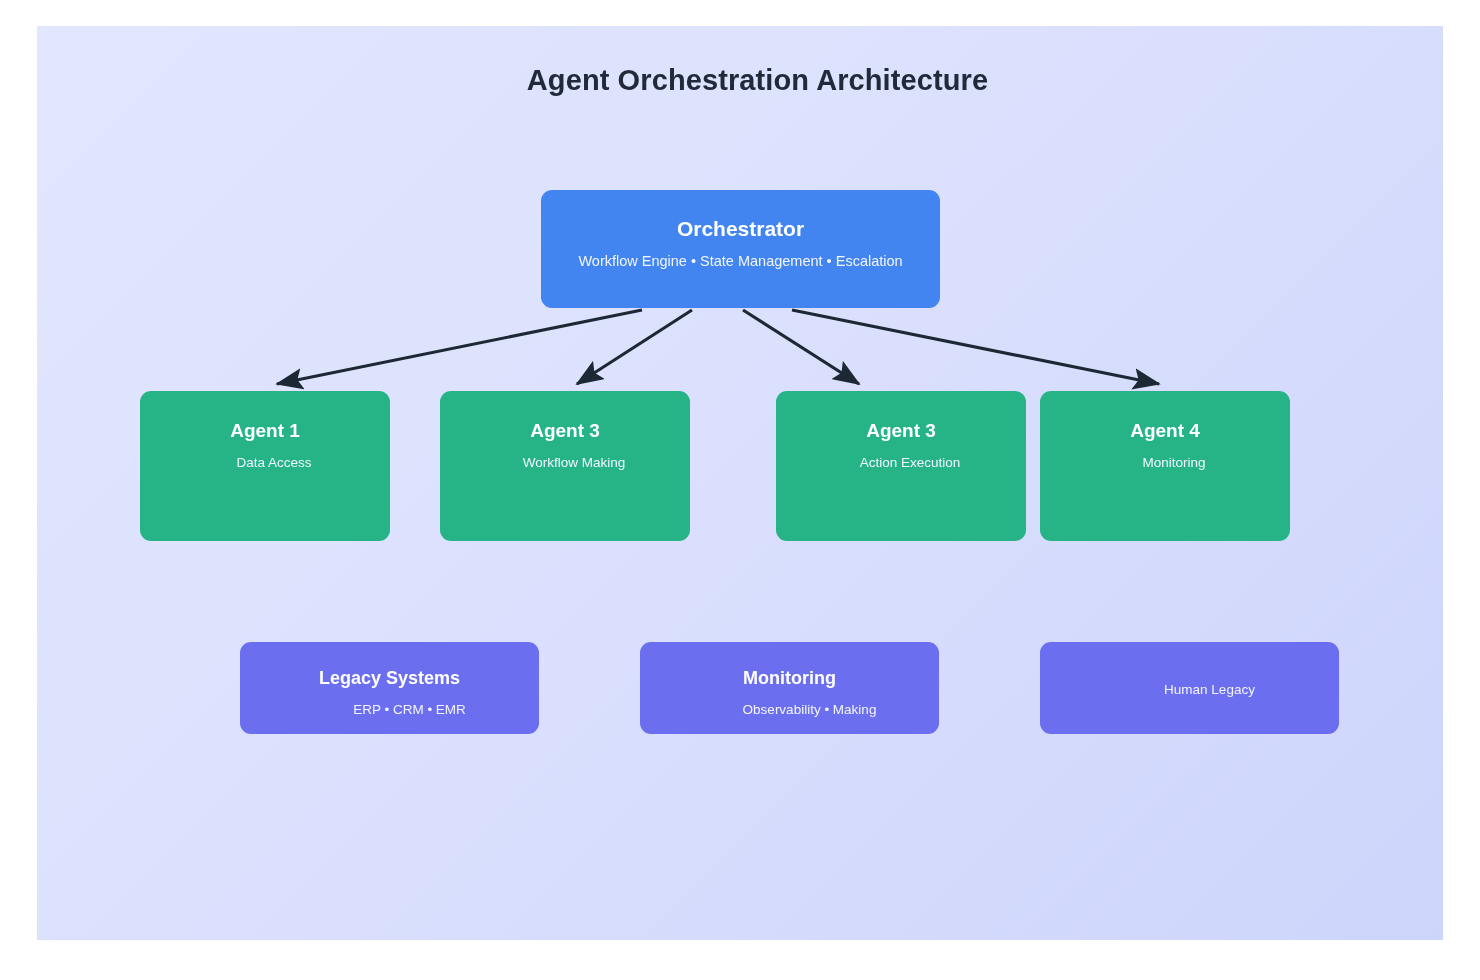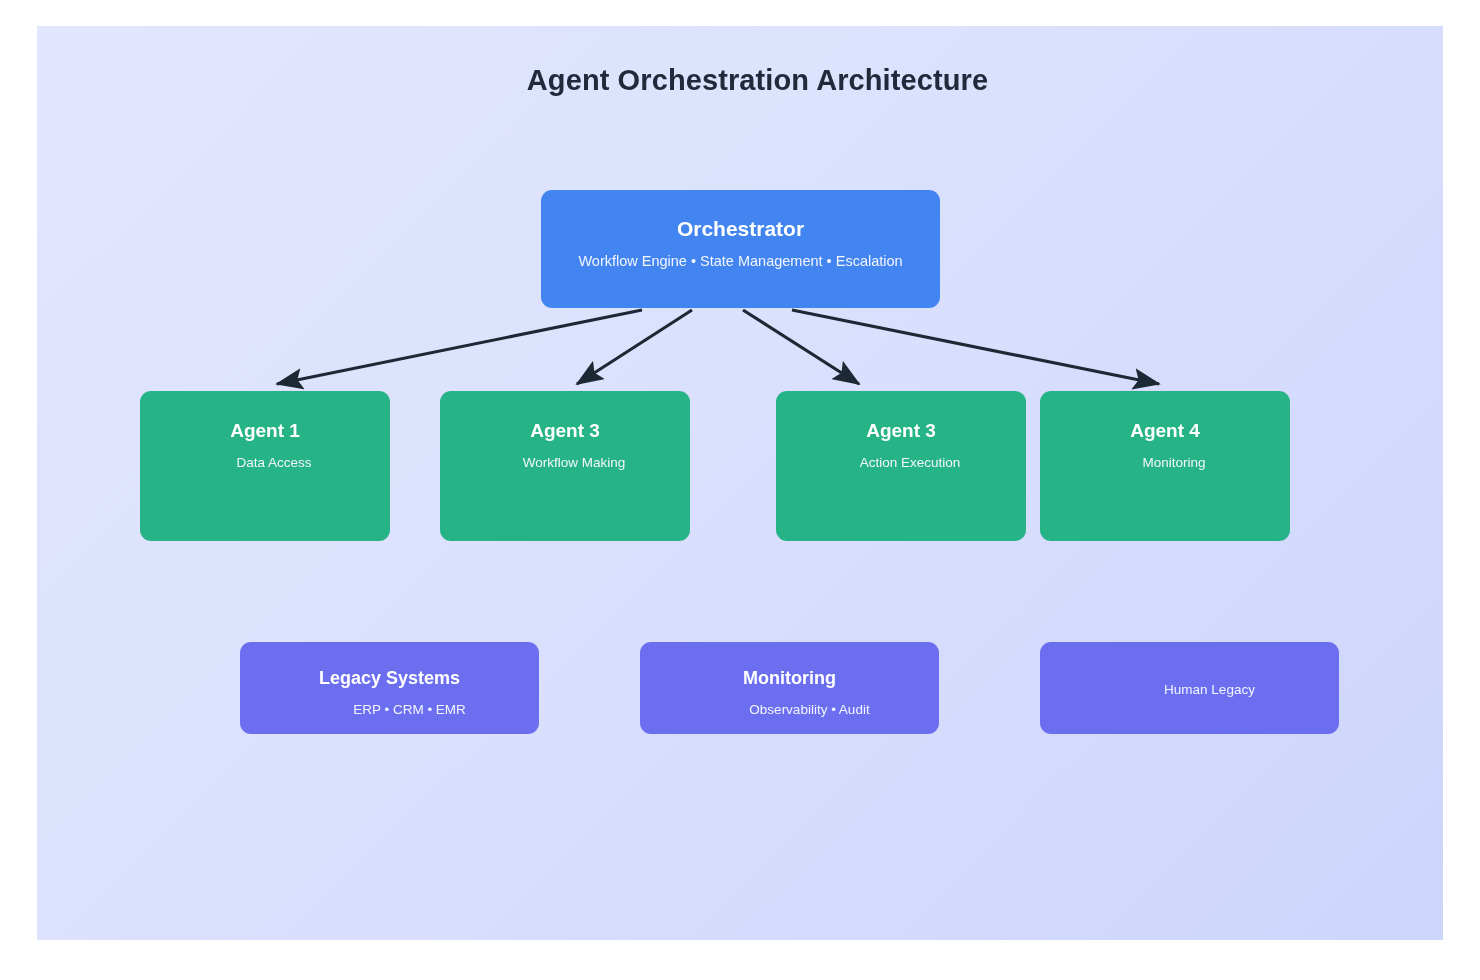--- a/index.html
+++ b/index.html
@@ -153,20 +153,20 @@
     <div class="node-sub">Monitoring</div>
   </div>
 
   <div class="node support-node" id="node-legacy-systems">
     <div class="node-title">Legacy Systems</div>
     <div class="node-sub">ERP • CRM • EMR</div>
   </div>
 
   <div class="node support-node" id="node-monitoring">
     <div class="node-title">Monitoring</div>
-    <div class="node-sub">Observability • Audit</div>
+    <div class="node-sub">Observability • Making</div>
   </div>
 
   <div class="node support-node" id="node-escalation">
     <div class="node-sub">Human Legacy</div>
   </div>
 
 </div>
 
 </body></html>

